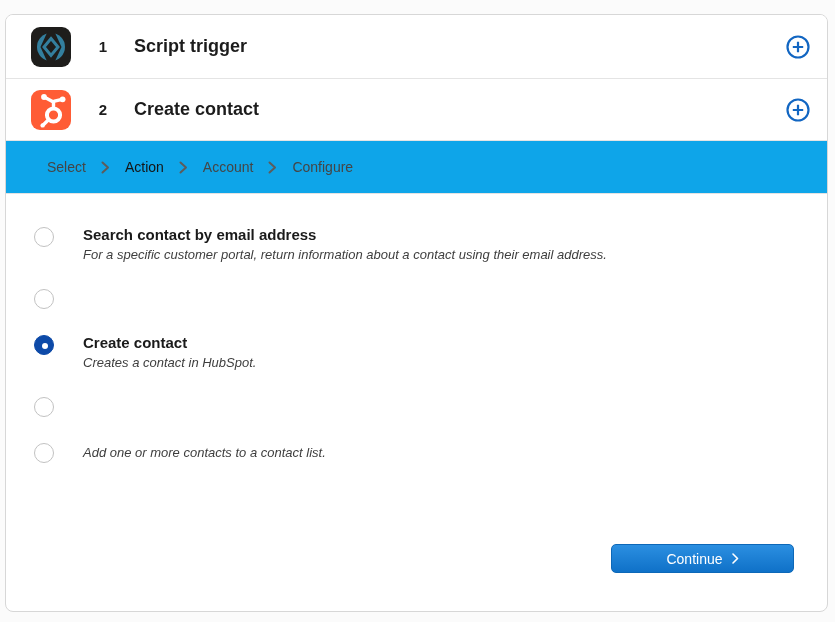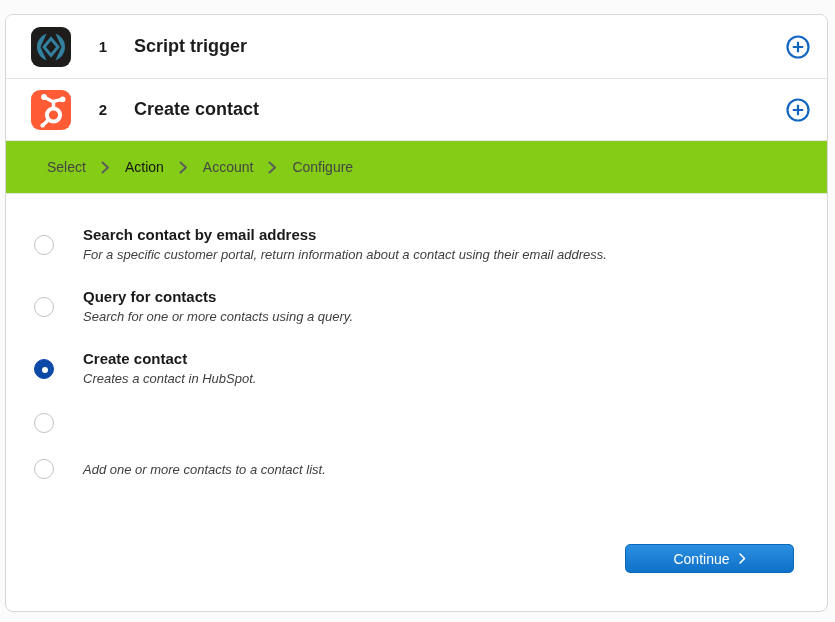--- a/index.html
+++ b/index.html
@@ -56,39 +56,39 @@
     width:26px; height:26px;
     border:none; background:transparent;
     display:flex; align-items:center; justify-content:center;
     cursor:pointer; padding:0;
   }
   
   .breadcrumb {
     display:flex;
     align-items:center;
     height:53px;
-    background:#84cc16;
+    background:#0ea5e9;
     border-bottom:1px solid #e2e2e2;
     padding-left:41px;
   }
   .crumb {
     font-size:14px;
     color:#454545;
     cursor:pointer;
   }
   .crumb.active { font-weight:400; color:#141414; }
   .crumb-sep {
     display:flex; align-items:center;
     margin:0 15px;
   }
   
   .options { padding:32px 0 0 28px; }
   .option {
     display:flex;
-    align-items:center;
+    align-items:flex-start;
     margin-bottom:25px;
     cursor:pointer;
   }
   .radio {
     width:20px; height:20px;
     border-radius:50%;
     border:1px solid #c2c2c2;
     background:#fff;
     flex-shrink:0;
     margin-top:1px;
@@ -119,21 +119,21 @@
     color:#3e3e3e;
     line-height:16px;
     margin-top:3px;
     font-style:italic;
   }
   
   .continue-btn {
     position:absolute;
     right:33px;
     top:529px;
-    width:169px;
+    width:183px;
     height:29px;
     border:1px solid #0d68b8;
     border-radius:5px;
     background:linear-gradient(#2b8fe1, #0f71c8);
     color:#fff;
     font-family:"Liberation Sans", sans-serif;
     font-size:14px;
     display:flex;
     align-items:center;
     justify-content:center;
@@ -218,24 +218,20 @@
     <div class="option">
       <div class="radio"></div>
       <div class="option-text">
         <div class="option-title">Search contact by email address</div>
         <div class="option-desc">For a specific customer portal, return information about a contact using their email address.</div>
       </div>
     </div>
 
     <div class="option">
       <div class="radio"></div>
-      <div class="option-text">
-        <div class="option-title">Query for contacts</div>
-        <div class="option-desc">Search for one or more contacts using a query.</div>
-      </div>
     </div>
 
     <div class="option">
       <div class="radio selected"></div>
       <div class="option-text">
         <div class="option-title">Create contact</div>
         <div class="option-desc">Creates a contact in HubSpot.</div>
       </div>
     </div>
 

